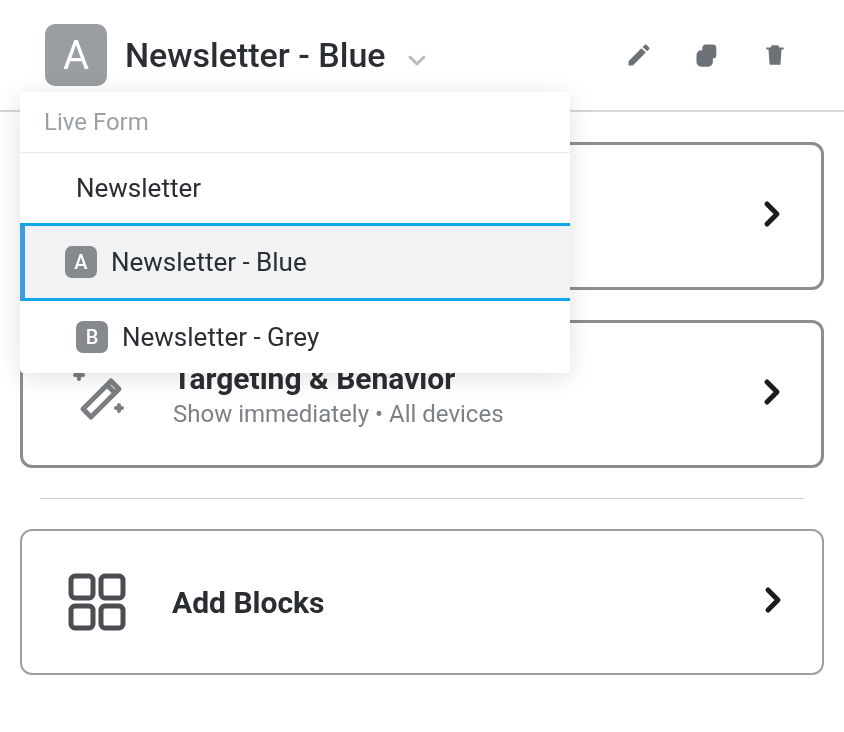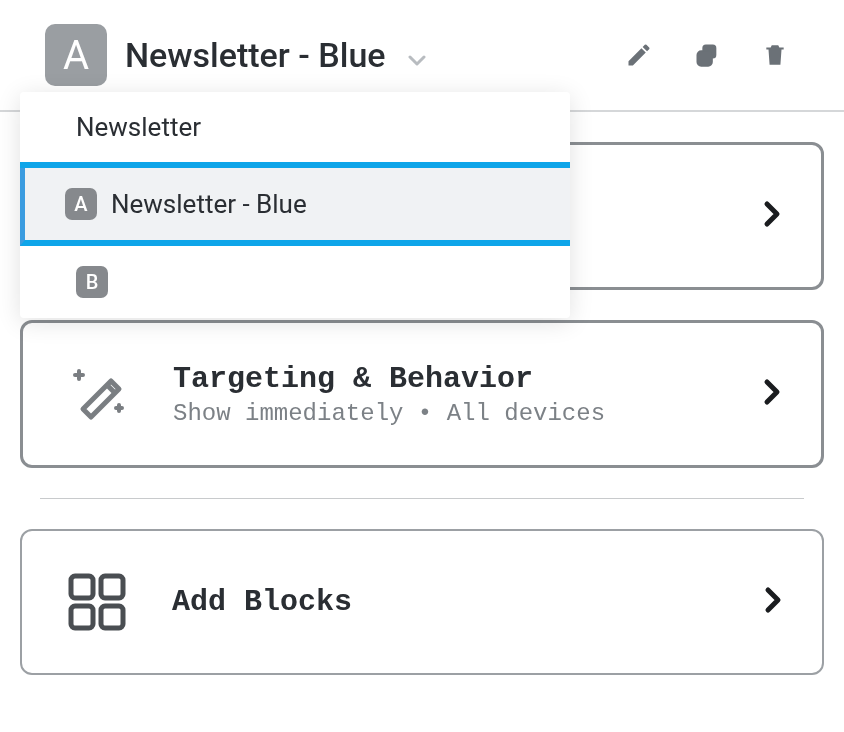--- a/index.html
+++ b/index.html
@@ -58,21 +58,20 @@
       background: #d5d7d9;
       margin: 0 0 30px 0;
     }
     .divider2 {
       height: 1px;
       background: #c8cacc;
       margin: 30px 20px;
     }
     .content {
       padding: 0 20px;
-      font-family: Liberation Mono, monospace;
     }
     .card {
       border: 3px solid #8a8e92;
       border-radius: 12px;
       padding: 36px 40px;
       display: flex;
       align-items: center;
       gap: 40px;
       margin-bottom: 30px;
       cursor: pointer;
@@ -119,21 +118,21 @@
     .dropdown-section-label {
       padding: 16px 24px;
       font-size: 24px;
       color: #9aa0a6;
       border-bottom: 1px solid #ececec;
     }
     .dropdown-item {
       padding: 20px 24px 20px 56px;
       font-size: 26px;
       color: #2a2e33;
-      border-bottom: 6px solid #0ea5e9;
+      border-bottom: 3px solid #0ea5e9;
       cursor: pointer;
       display: flex;
       align-items: center;
       gap: 14px;
     }
     .dropdown-item.selected {
       background: #f0f2f4;
       border-left: 5px solid #3b9ce0;
       padding-left: 40px;
     }
@@ -236,23 +235,25 @@
     <div class="card-chevron">
       <svg width="18" height="28" viewBox="0 0 18 28">
           <path d="M4 4 L14 14 L4 24" stroke="#1a1c1f" stroke-width="5" fill="none" stroke-linecap="round" stroke-linejoin="round"></path>
         </svg>
     </div>
   </div>
 
 </div>
 
 <div class="dropdown">
+  <div class="dropdown-section-label">Live Form</div>
   <div class="dropdown-item">
     <span>Newsletter</span>
   </div>
   <div class="dropdown-item selected">
     <div class="mini-badge">A</div>
     <span>Newsletter - Blue</span>
   </div>
   <div class="dropdown-item">
     <div class="mini-badge">B</div>
+    <span>Newsletter - Grey</span>
   </div>
 </div>
 
 </body></html>

